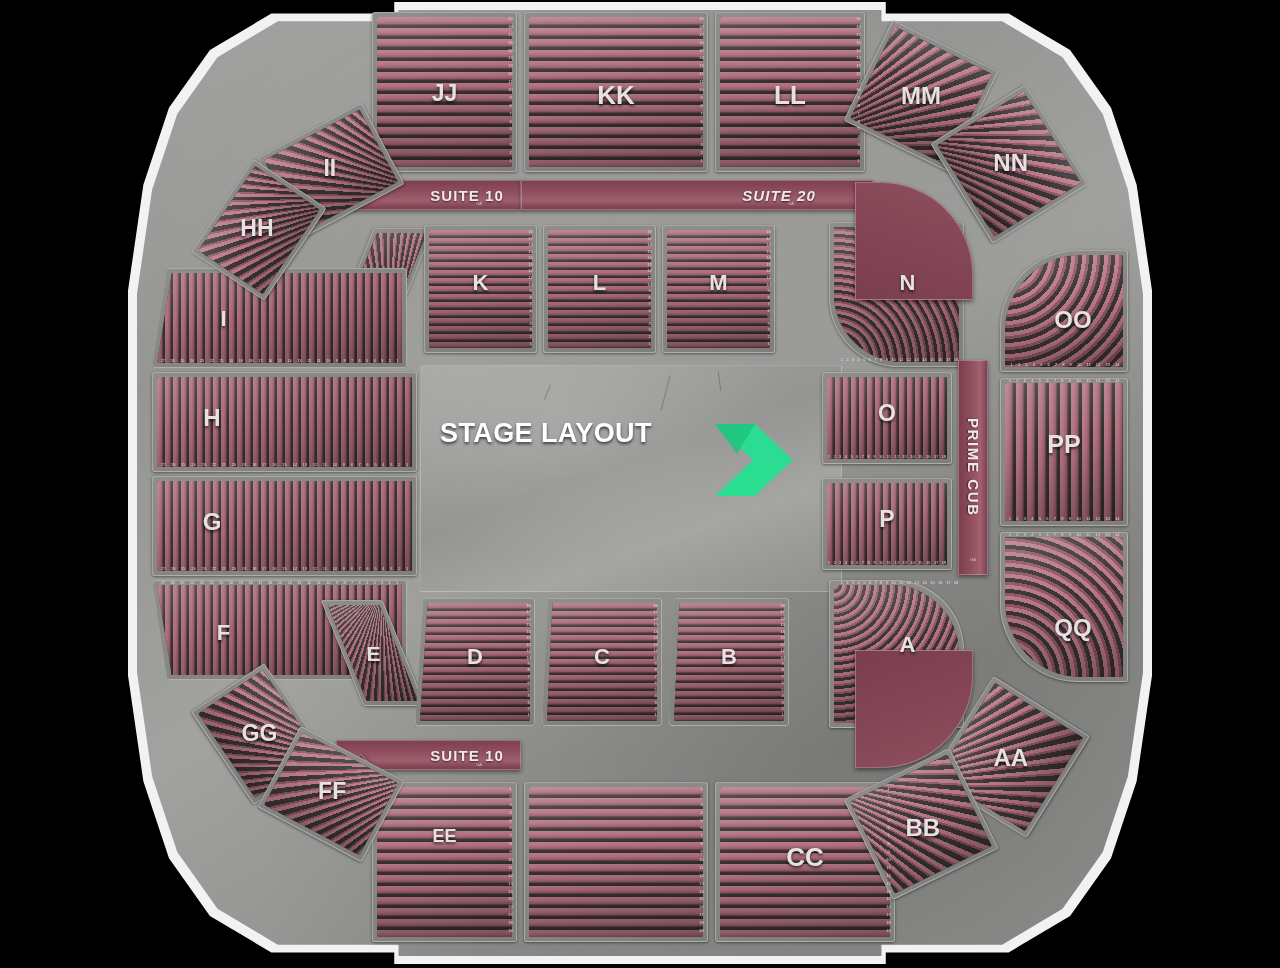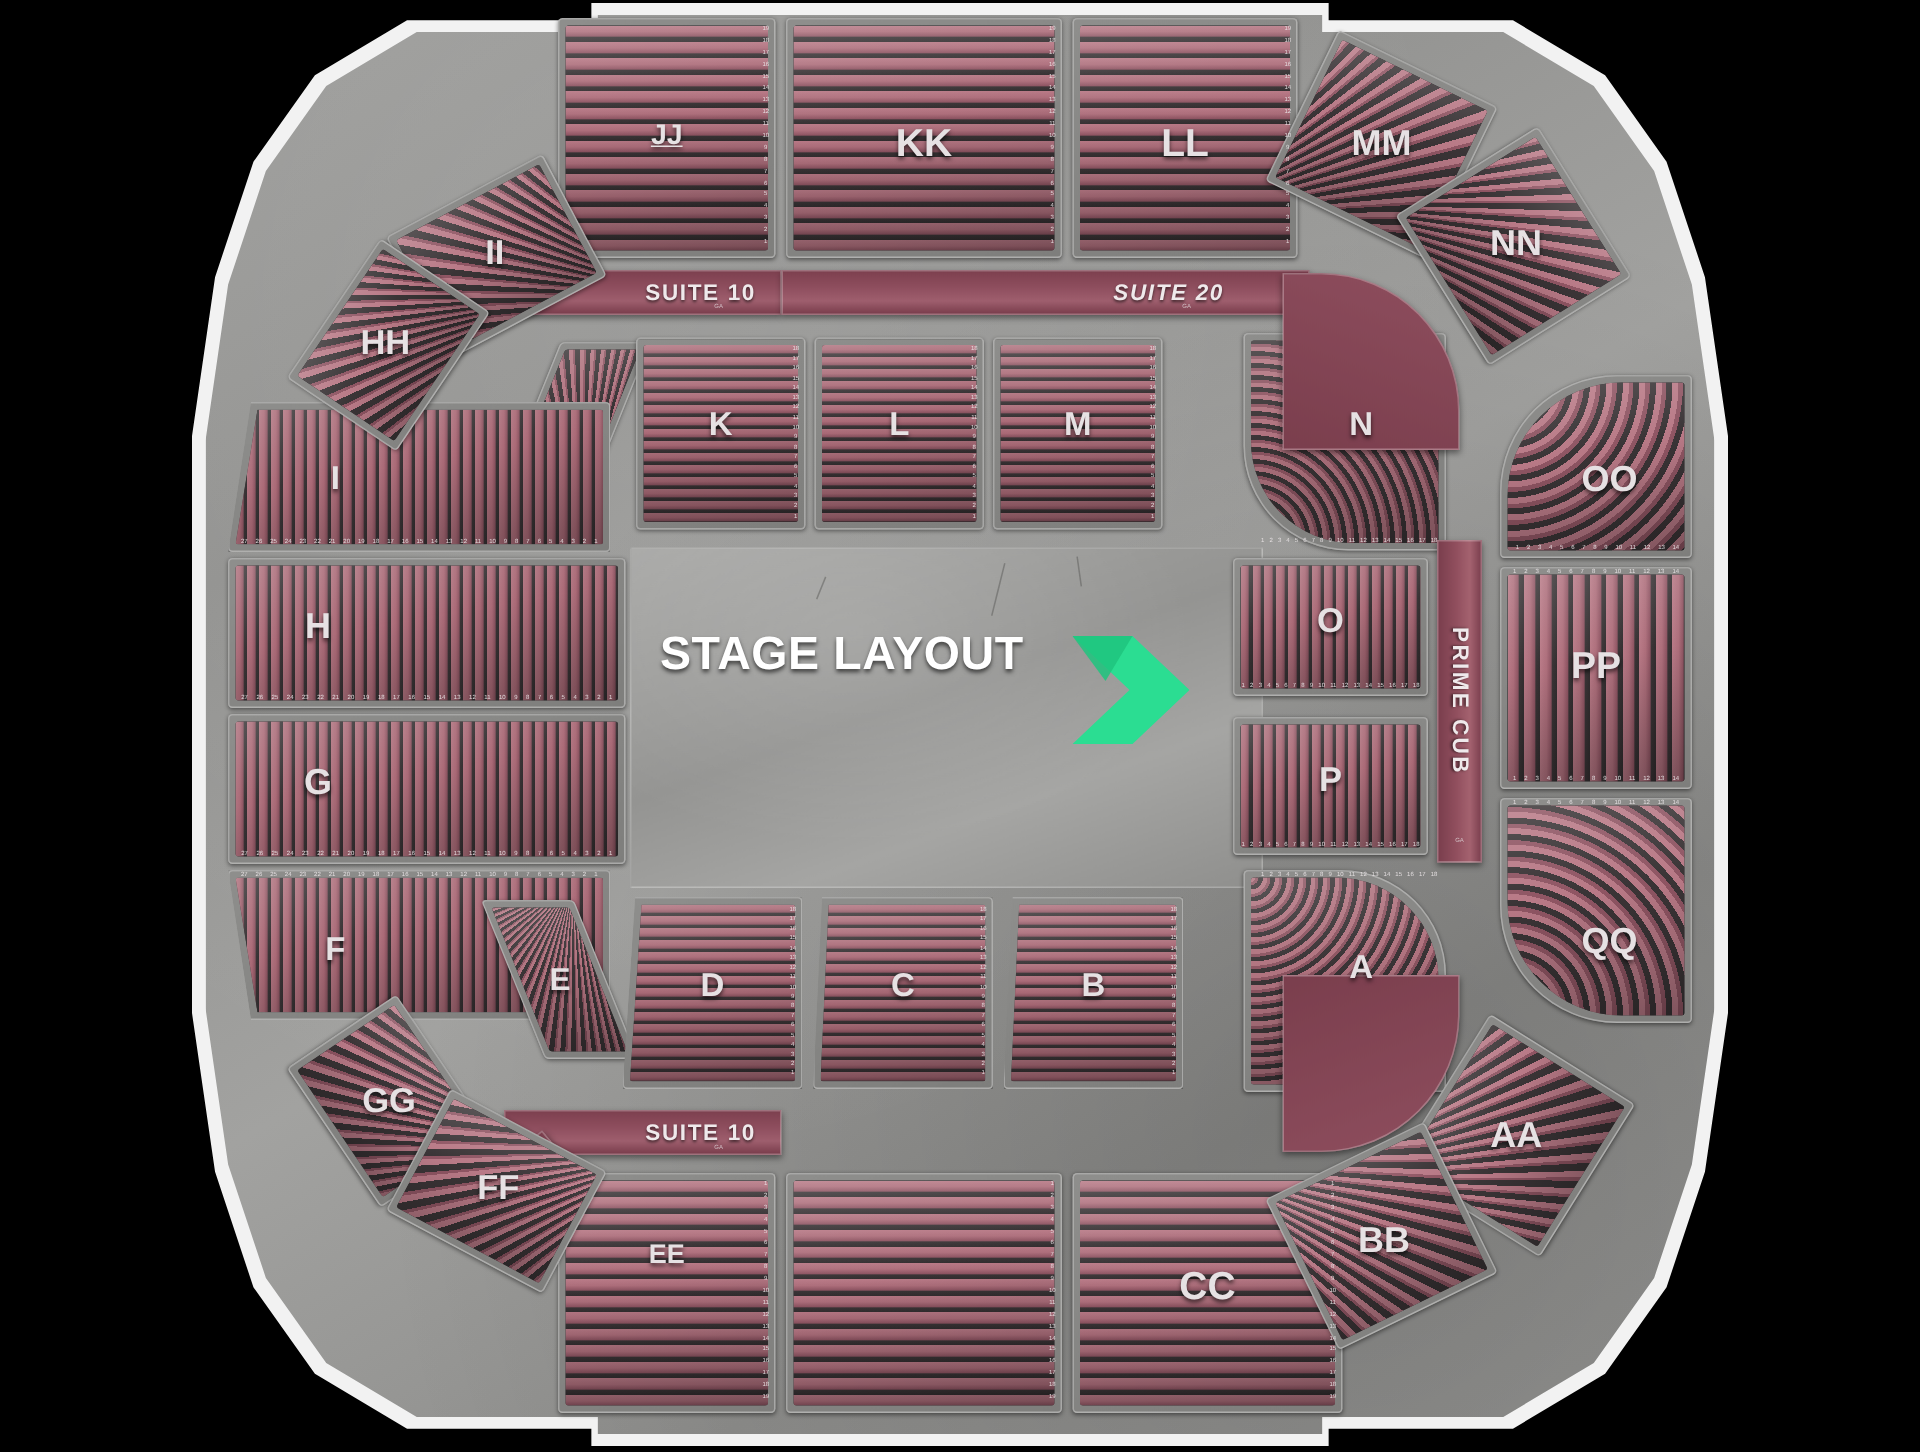--- a/index.html
+++ b/index.html
@@ -58,21 +58,21 @@
     position:absolute;left:420px;top:365px;width:420px;height:225px;
     background:
       radial-gradient(ellipse at 35% 25%, rgba(255,255,255,.13), transparent 60%),
       linear-gradient(160deg,#a8a8a6,#949492 45%,#a5a5a3 70%,#8f8f8d);
     border:1px solid rgba(255,255,255,.18);
   }
   .floor .crack{position:absolute;width:1px;background:rgba(90,90,88,.5);}
 
   .floor-text{
     position:absolute;left:440px;top:418px;width:300px;
-    color:#fff;font-weight:bold;font-size:31px;line-height:1.18;
+    color:#fff;font-weight:bold;font-size:27px;line-height:1.18;
     letter-spacing:.4px;text-align:left;
     text-shadow:0 2px 3px rgba(0,0,0,.62);
     white-space:pre-line;
   }
   .chev{position:absolute;left:715px;top:424px;width:78px;height:72px;}
 
   
   .sec{position:absolute;box-sizing:border-box;}
   .sec .pad{
     position:absolute;inset:0;
@@ -683,21 +683,21 @@
         <span>9</span>
         <span>8</span>
         <span>7</span>
         <span>6</span>
         <span>5</span>
         <span>4</span>
         <span>3</span>
         <span>2</span>
         <span>1</span>
       </div>
-    <div class="lbl" style="top:68px;font-size:19px;text-decoration:underline;">JJ</div>
+    <div class="lbl" style="top:68px;font-size:23px;">JJ</div>
   </div>
   <div class="sec" style="left:524px;top:12px;width:184px;height:160px;">
     <div class="pad">
         <div class="inner">
           <div class="rows-h wide"></div>
           <div class="sheen"></div>
         </div>
       </div>
     <div class="nums col" style="right:2px;top:5px;bottom:5px;width:9px;">
         <span>19</span>

